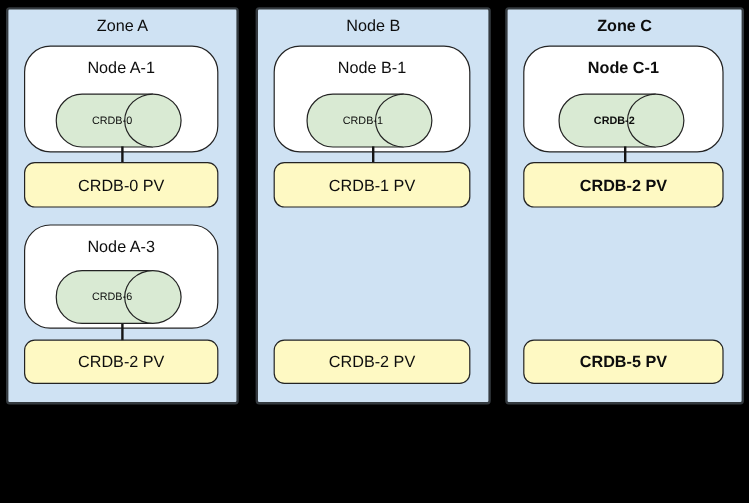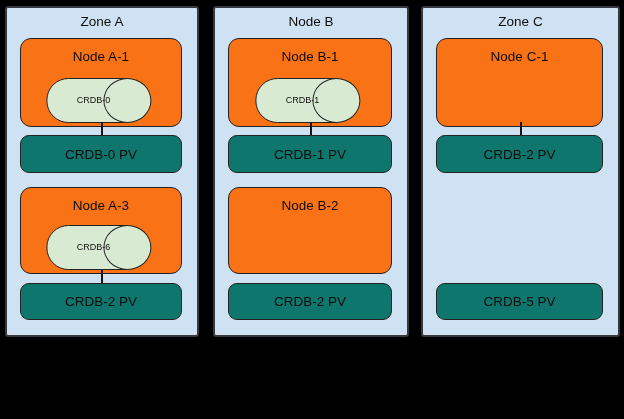--- a/index.html
+++ b/index.html
@@ -14,32 +14,32 @@
   * { box-sizing: border-box; }
 
   .zone {
     position: absolute; top: 6px; height: 331px;
     background: #cfe2f3;
     border: 2px solid #343a3f;
     border-radius: 3px;
   }
   .zone-a { left: 5px;   width: 194px; padding-left: 29px; }
   .zone-b { left: 213px; width: 196px; }
-  .zone-c { left: 421px; width: 199px; }
+  .zone-c { left: 421px; width: 199px; font-weight: bold; }
 
   .zone-title {
     position: absolute; top: 6px; left: 0; width: 100%;
     text-align: center; font-size: 13.5px; color: #0d0d0d;
   }
 
   .node {
     position: absolute; left: 13px; right: 15px;
-    background: #f97316;
+    background: #ffffff;
     border: 1.4px solid #232323;
-    border-radius: 11px;
+    border-radius: 22px;
   }
   .node-1 { top: 30px;  height: 89px; }
   .node-2 { top: 179px; height: 87px; }
 
   .node-title {
     position: absolute; top: 10px; left: 0; width: 100%;
     text-align: center; font-size: 13.5px; color: #0d0d0d;
   }
 
   .cyl {
@@ -70,21 +70,21 @@
 
   .connector {
     position: absolute; left: 50%; margin-left: -1px;
     width: 2px; background: #141414;
   }
   .connector-1 { top: 114px; height: 14px; }
   .connector-2 { top: 262px; height: 14px; }
 
   .pv {
     position: absolute; left: 13px; right: 15px;
-    background: #0f766e;
+    background: #fef9c3;
     border: 1.4px solid #232323;
     border-radius: 9px;
     display: flex; align-items: center; justify-content: center;
     font-size: 13.5px; color: #0d0d0d;
   }
   .pv-1 { top: 127px; height: 38px; }
   .pv-2 { top: 275px; height: 37px; }
 </style>
 </head>
 <body>
@@ -130,33 +130,35 @@
         <span class="cyl-body"></span>
         <span class="cyl-cap"></span>
         <span class="cyl-label">CRDB-1</span>
       </div>
     </div>
     <div class="connector connector-1"></div>
     <div class="pv pv-1">
       <span>CRDB-1 PV</span>
     </div>
 
-    <div class="node node-2">
-      <div class="node-title">Node B-2</div>
-    </div>
     <div class="pv pv-2">
       <span>CRDB-2 PV</span>
     </div>
   </section>
 
   <section class="zone zone-c">
     <div class="zone-title">Zone C</div>
 
     <div class="node node-1">
       <div class="node-title">Node C-1</div>
+      <div class="cyl cyl-1">
+        <span class="cyl-body"></span>
+        <span class="cyl-cap"></span>
+        <span class="cyl-label">CRDB-2</span>
+      </div>
     </div>
     <div class="connector connector-1"></div>
     <div class="pv pv-1">
       <span>CRDB-2 PV</span>
     </div>
 
     <div class="pv pv-2">
       <span>CRDB-5 PV</span>
     </div>
   </section>

